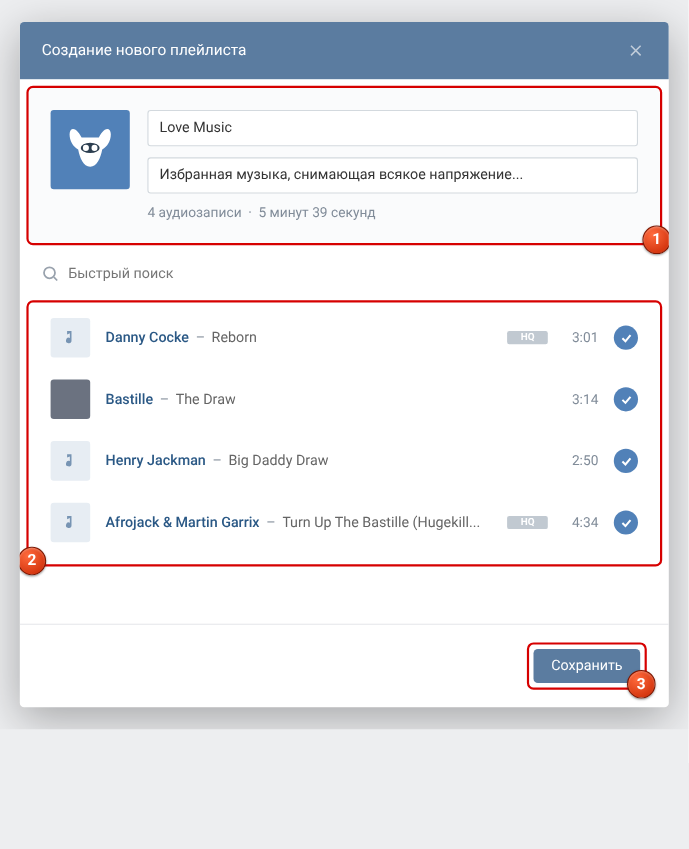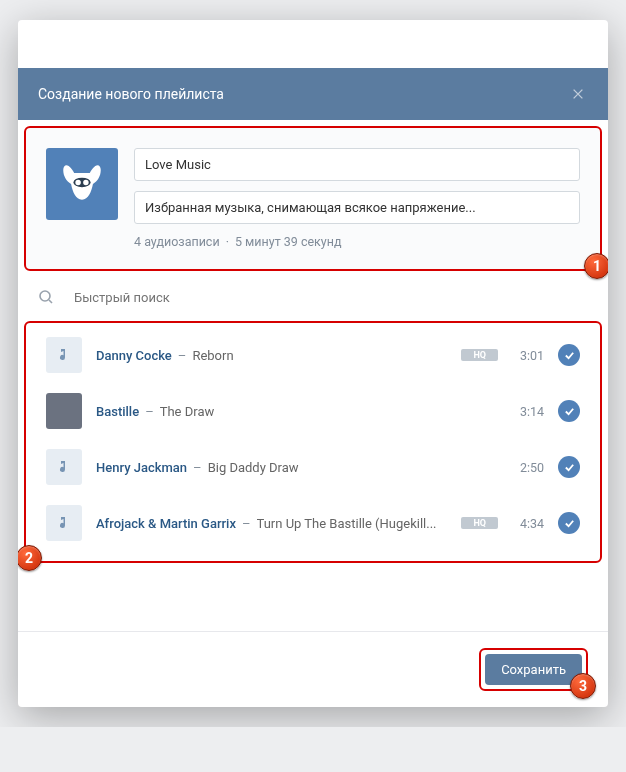--- a/index.html
+++ b/index.html
@@ -1,46 +1,46 @@
 <!DOCTYPE html>
 <html><head>
 <meta charset="utf-8">
 <style>
 * { margin: 0; padding: 0; box-sizing: border-box; font-family: -apple-system, BlinkMacSystemFont, "Segoe UI", Roboto, Helvetica, Arial, sans-serif; }
 body { background: #edeef0; display: flex; align-items: flex-start; justify-content: center; padding: 20px 0; }
 .modal { width: 590px; background: #fff; border-radius: 4px; box-shadow: 0 10px 40px rgba(0,0,0,0.3); overflow: hidden; position: relative; }
-.modal-header { background: #5b7ca0; color: #fff; padding: 16px 20px; display: flex; align-items: center; justify-content: space-between; margin-top: 48px; }
+.modal-header { background: #5b7ca0; color: #fff; padding: 16px 20px; display: flex; align-items: center; justify-content: space-between; }
 .modal-title { font-size: 14px; font-weight: 400; }
 .close-btn { cursor: pointer; width: 20px; height: 20px; display: flex; align-items: center; justify-content: center; color: #c0ccd9; font-size: 20px; }
 .info-section { padding: 20px; background: #fafbfc; display: flex; gap: 16px; border: 2px solid #d60000; border-radius: 6px; margin: 6px; position: relative; }
 .cover { width: 72px; height: 72px; background: #5181b8; border-radius: 3px; display: flex; align-items: center; justify-content: center; flex-shrink: 0; }
 .cover svg { width: 50px; height: 50px; }
 .info-fields { flex: 1; display: flex; flex-direction: column; gap: 10px; }
 .field-input { width: 100%; padding: 8px 10px; border: 1px solid #d3d9de; border-radius: 3px; font-size: 13px; color: #333; background: #fff; }
 .stats { color: #818c99; font-size: 12.5px; display: flex; gap: 6px; }
-.search-row { padding: 12px 20px; display: flex; align-items: center; gap: 20px; color: #818c99; }
+.search-row { padding: 12px 20px; display: flex; align-items: center; gap: 8px; color: #818c99; }
 .search-icon { width: 16px; height: 16px; }
 .search-input { border: none; outline: none; font-size: 13px; flex: 1; color: #656565; background: transparent; }
 .tracks-section { border: 2px solid #d60000; border-radius: 6px; margin: 4px 6px; position: relative; padding-bottom: 6px; }
 .add-row { padding: 14px 20px; display: flex; align-items: center; gap: 14px; cursor: pointer; color: #656565; }
 .plus-icon { width: 14px; height: 14px; }
 .add-label { flex: 1; font-size: 13px; }
 .chevron { color: #aeb7c2; }
 .track-list { padding: 4px 0; }
 .track { display: flex; align-items: center; padding: 10px 20px; gap: 14px; }
 .track-thumb { width: 36px; height: 36px; border-radius: 3px; background: #e7edf3; display: flex; align-items: center; justify-content: center; flex-shrink: 0; }
 .track-thumb.img { background: #6b7280; }
 .track-meta { flex: 1; display: flex; align-items: center; gap: 6px; font-size: 13px; min-width: 0; }
 .artist { color: #2a5885; font-weight: 500; }
 .dash { color: #818c99; }
 .title { color: #656565; white-space: nowrap; overflow: hidden; text-overflow: ellipsis; }
 .hq-badge { background: #c1c9d1; color: #fff; font-size: 9px; font-weight: 700; padding: 1px 12px; border-radius: 2px; }
 .duration { color: #818c99; font-size: 12.5px; min-width: 32px; text-align: right; }
 .check { width: 22px; height: 22px; border-radius: 50%; background: #5181b8; display: flex; align-items: center; justify-content: center; color: #fff; font-size: 12px; flex-shrink: 0; cursor: pointer; }
-.footer { padding: 16px 20px; display: flex; justify-content: flex-end; border-top: 1px solid #e7e8ec; margin-top: 68px; }
+.footer { padding: 16px 20px; display: flex; justify-content: flex-end; border-top: 1px solid #e7e8ec; margin-top: 52px; }
 .save-btn { background: #5b7ca0; color: #fff; border: none; padding: 8px 16px; border-radius: 4px; font-size: 13px; cursor: pointer; }
 .save-wrap { border: 2px solid #d60000; border-radius: 6px; padding: 4px; position: relative; }
 .callout { position: absolute; width: 26px; height: 26px; border-radius: 50%; background: radial-gradient(circle at 35% 30%, #ff6a3c, #c62400); color: #fff; font-weight: 700; font-size: 14px; display: flex; align-items: center; justify-content: center; border: 1px solid #7a1600; box-shadow: 0 1px 2px rgba(0,0,0,0.4), inset 0 1px 2px rgba(255,255,255,0.3); z-index: 10; }
 .c1 { right: -10px; bottom: -10px; }
 .c2 { left: -10px; bottom: -10px; }
 .c3 { right: -10px; bottom: -10px; }
 </style>
 </head>
 <body>
 

